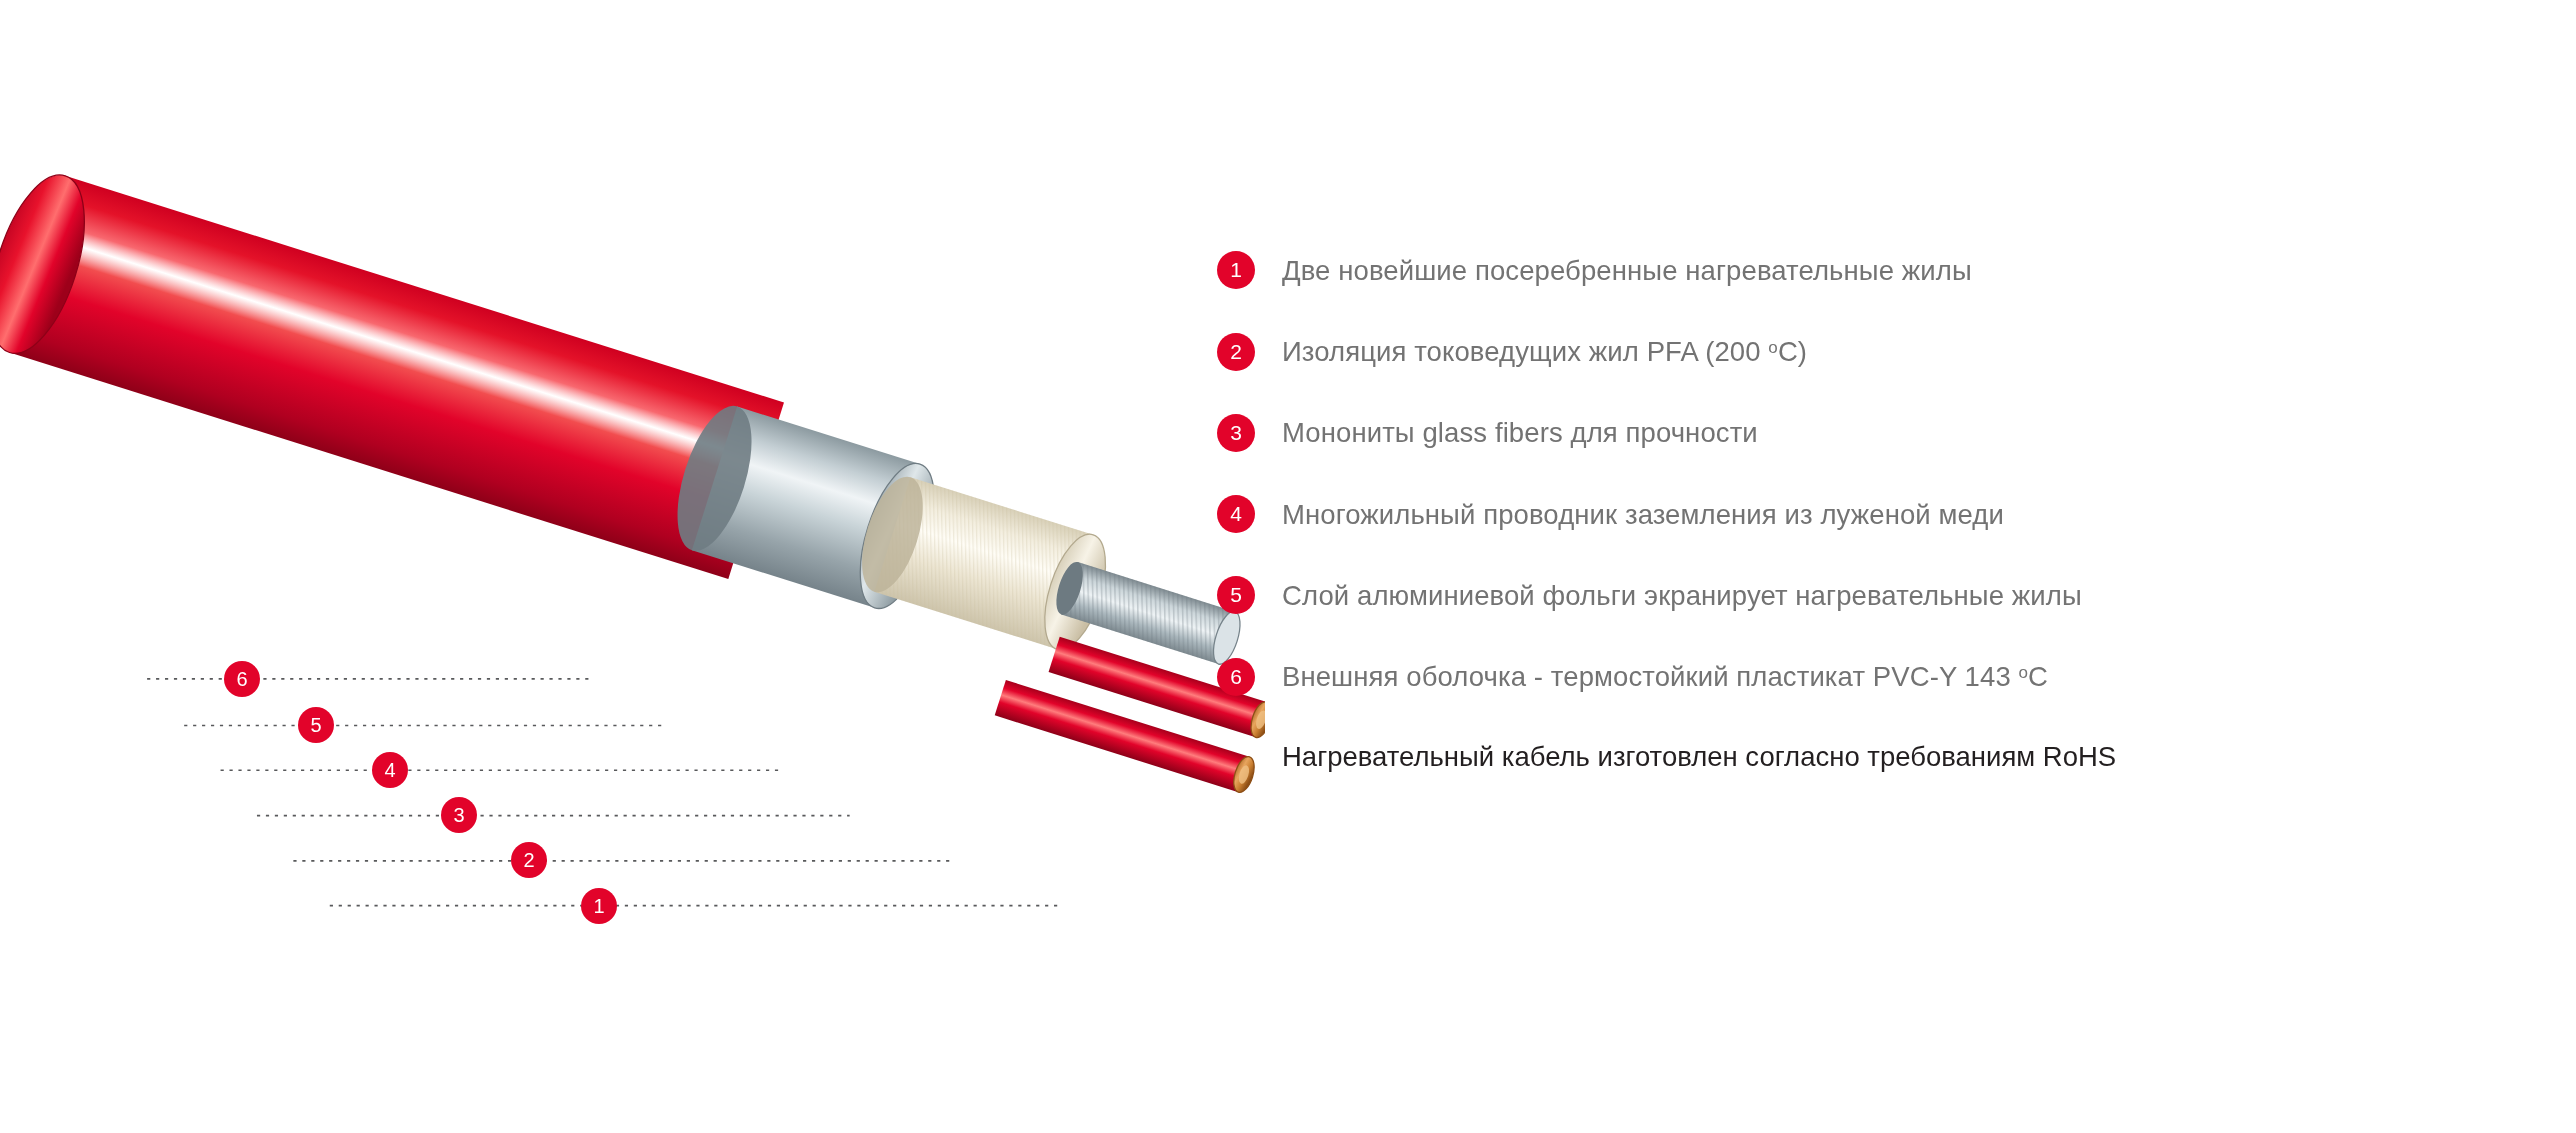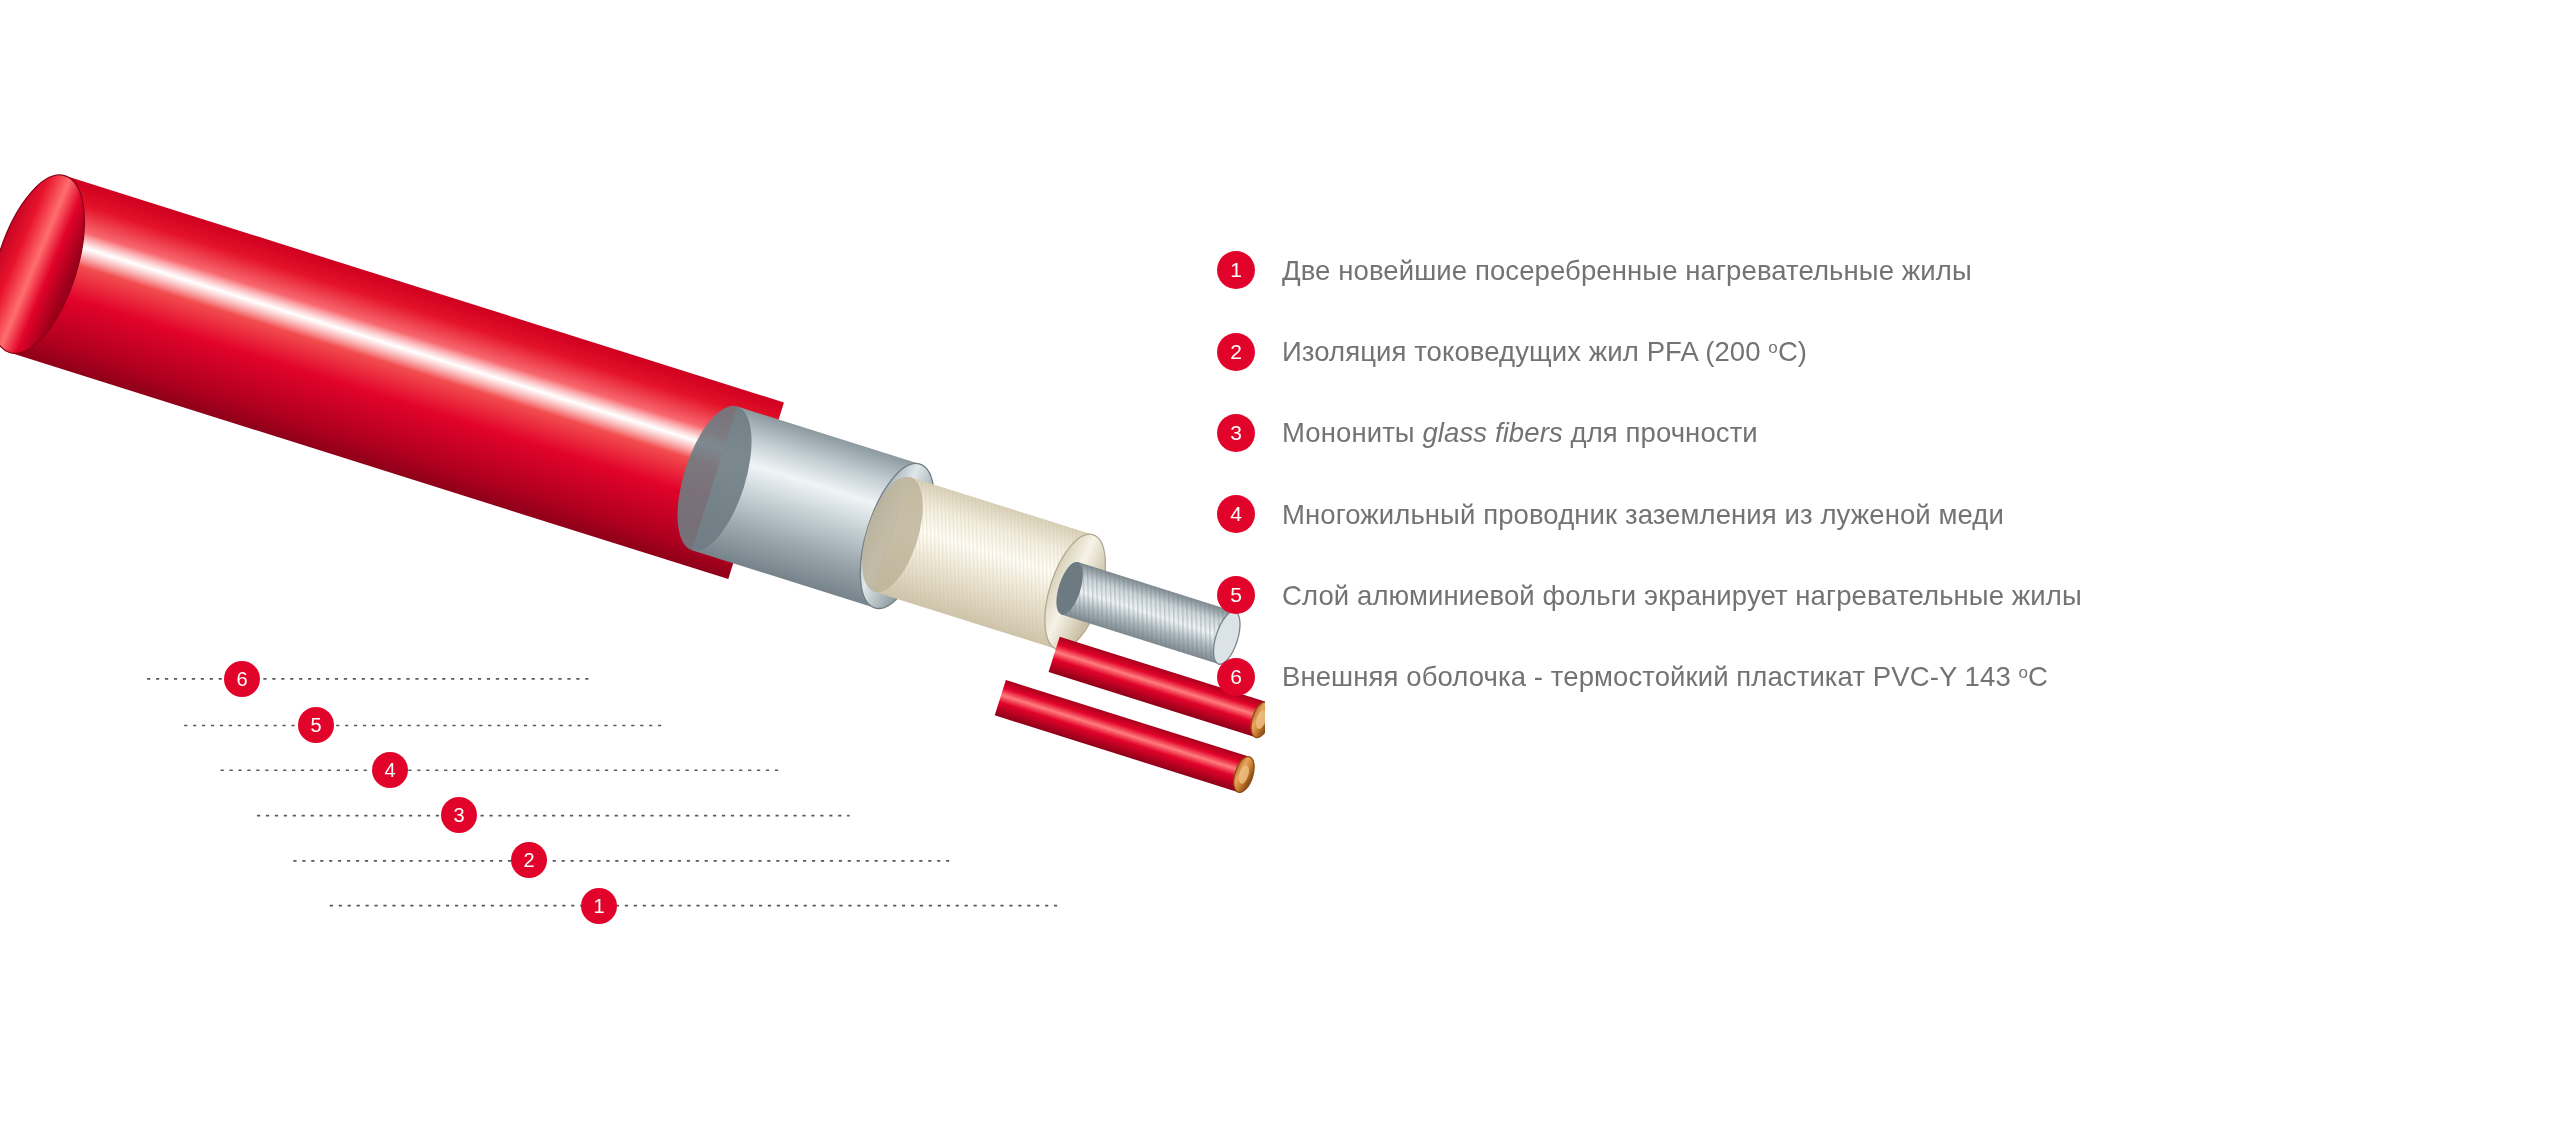--- a/index.html
+++ b/index.html
@@ -74,21 +74,20 @@
   .legend-text {
     flex: 1 1 auto;
     margin-left: 27px;
     font-size: 27.5px;
     line-height: 1.25;
     color: #737373;
     letter-spacing: 0.1px;
     padding-top: 3.8px;
   }
   .legend-text .ital {
-    font-style: italic;
   }
   .deg {
     font-size: 17px;
     vertical-align: 8.3px;
   }
   .note {
     margin-top: 14px;
     margin-left: 65px;
     font-size: 27.5px;
     line-height: 1.38;
@@ -288,18 +287,19 @@
     </div>
 
     <div class="legend-row">
       <div class="legend-badge">6</div>
       <div class="legend-text">
         <span>Внешняя оболочка - термостойкий пластикат PVC-Y 143 </span><span class="deg">o</span><span>С</span>
       </div>
     </div>
 
     <div class="note">
+      <div>Нагревательный кабель изготовлен согласно требованиям RoHS</div>
     </div>
 
   </div>
 
 </div>
 
 
 </body></html>

